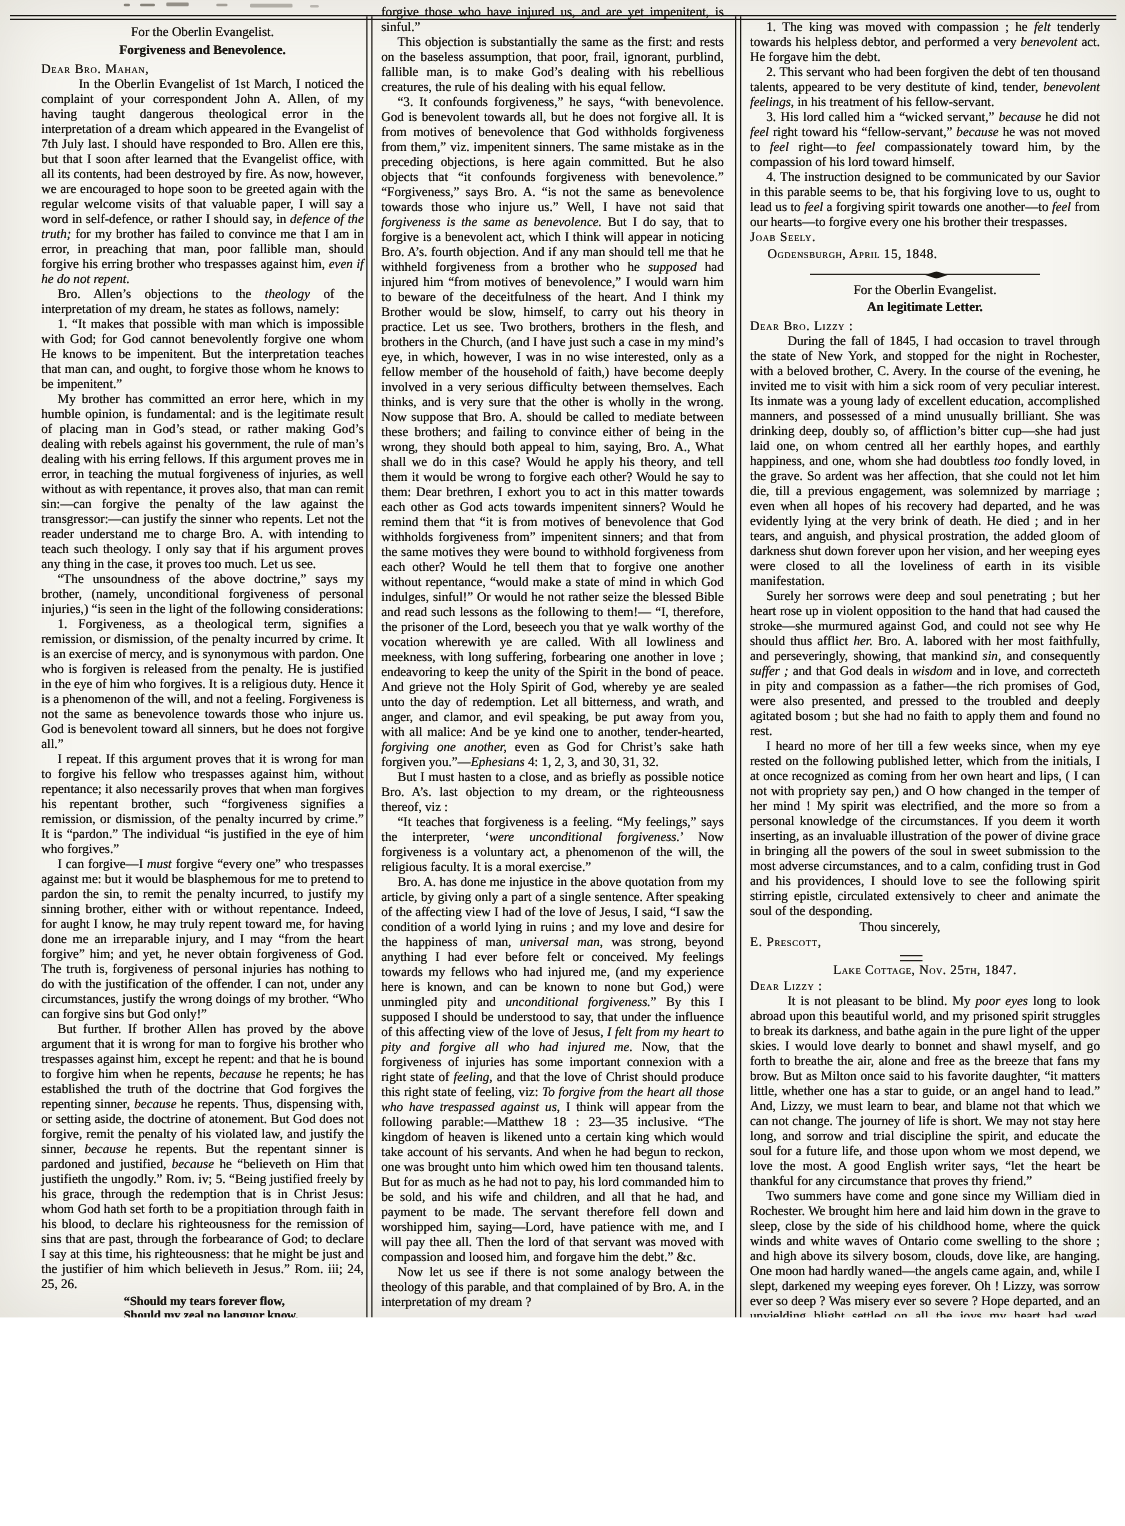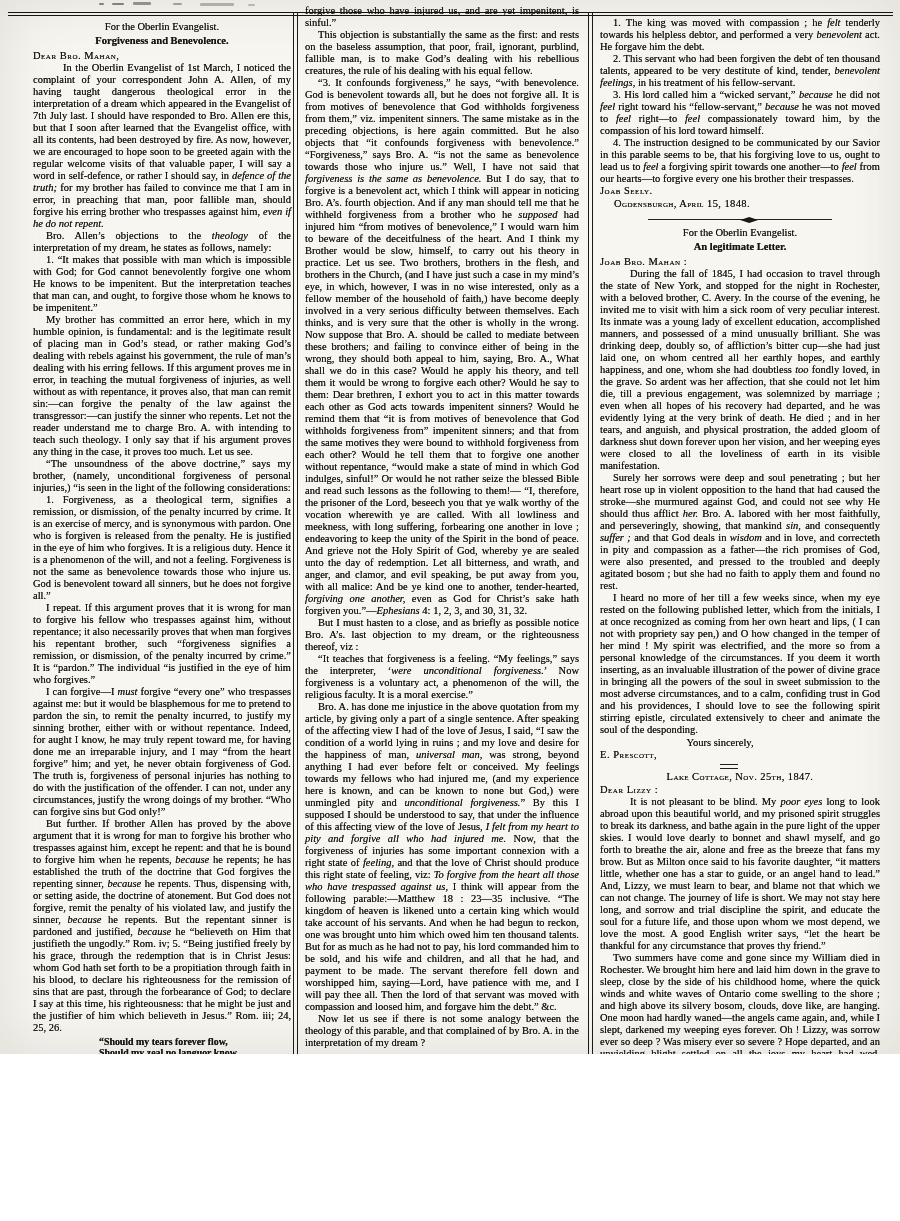--- a/index.html
+++ b/index.html
@@ -94,25 +94,25 @@
   <div class="col col-2">
       <div class="blk para">1. The king was moved with compassion ; he <i>felt</i> tenderly towards his helpless debtor, and performed a very <i>benevolent</i> act.  He forgave him the debt.</div>
       <div class="blk para">2. This servant who had been forgiven the debt of ten thousand talents, appeared to be very destitute of kind, tender, <i>benevolent feelings,</i> in his treatment of his fellow-servant.</div>
       <div class="blk para">3. His lord called him a “wicked servant,” <i>because</i> he did not <i>feel</i> right toward his “fellow-servant,” <i>because</i> he was not moved to <i>feel</i> right—to <i>feel</i> compassionately toward him, by the compassion of his lord toward himself.</div>
       <div class="blk para">4. The instruction designed to be communicated by our Savior in this parable seems to be, that his forgiving love to us, ought to lead us to <i>feel</i> a forgiving spirit towards one another—to <i>feel</i> from our hearts—to forgive every one his brother their trespasses.</div>
       <div class="blk attribution">Joab Seely.</div>
       <div class="blk dateline">Ogdensburgh, April 15, 1848.</div>
       <div class="blk divider-diamond"></div>
       <div class="blk article-header">For the Oberlin Evangelist.</div>
       <div class="blk article-title">An legitimate Letter.</div>
-      <div class="blk salutation">Joab Bro. Mahan :</div>
+      <div class="blk salutation">Dear Bro. Lizzy :</div>
       <div class="blk para indent-lg">During the fall of 1845, I had occasion to travel through the state of New York, and stopped for the night in Rochester, with a beloved brother, C. Avery.  In the course of the evening, he invited me to visit with him a sick room of very peculiar interest.  Its inmate was a young lady of excellent education, accomplished manners, and possessed of a mind unusually brilliant.  She was drinking deep, doubly so, of affliction’s bitter cup—she had just laid one, on whom centred all her earthly hopes, and earthly happiness, and one, whom she had doubtless <i>too</i> fondly loved, in the grave.  So ardent was her affection, that she could not let him die, till a previous engagement, was solemnized by marriage ;  even when all hopes of his recovery had departed, and he was evidently lying at the very brink of death.   He died ;  and in her tears, and anguish, and physical prostration, the added gloom of darkness shut down forever upon her vision, and her weeping eyes were closed to all the loveliness of earth in its visible manifestation.</div>
       <div class="blk para">Surely her sorrows were deep and soul penetrating ; but her heart rose up in violent opposition to the hand that had caused the stroke—she murmured against God, and could not see why He should thus afflict <i>her.</i>  Bro. A. labored with her most faithfully, and perseveringly, showing, that mankind <i>sin,</i> and consequently <i>suffer ;</i> and that God deals in <i>wisdom</i> and in love, and correcteth in pity and compassion as a father—the rich promises of God, were also presented, and pressed to the troubled and deeply agitated bosom ; but she had no faith to apply them and found no rest.</div>
       <div class="blk para">I heard no more of her till a few weeks since, when my eye rested on the following published letter, which from the initials, I at once recognized as coming from her own heart and lips, ( I can not with propriety say  pen,) and O how changed in the temper of her mind !  My spirit was electrified, and the more so from a personal knowledge of the circumstances.  If you deem it worth inserting, as an invaluable illustration of the power of divine grace in bringing all the powers of the soul in sweet submission to the most adverse circumstances, and to a calm, confiding trust in God and his providences, I should love to see the following spirit stirring epistle, circulated extensively to cheer and animate the soul of the desponding.</div>
-      <div class="blk closing">Yours sincerely,</div>
+      <div class="blk closing">Thou sincerely,</div>
       <div class="blk attribution">E. Prescott,</div>
       <div class="blk divider-short"></div>
       <div class="blk dateline-center">Lake Cottage, Nov. 25th, 1847.</div>
       <div class="blk salutation">Dear Lizzy :</div>
       <div class="blk para indent-lg">It is not pleasant to be blind.  My <i>poor eyes</i> long to look abroad upon this beautiful world, and my prisoned spirit struggles to break its darkness, and bathe again in the pure light of the upper skies.  I would love dearly to bonnet and shawl myself, and go forth to breathe the air, alone and free as the breeze that fans my brow. But as Milton once said to his favorite daughter, “it matters little, whether one has a star to guide, or an angel hand to lead.”  And, Lizzy, we must learn to bear, and blame not that which we can not change.  The journey of life is short.  We may not stay here long, and sorrow and trial discipline the spirit, and educate the soul for a future life, and those upon whom we most depend, we love the most.  A good English writer says, “let the heart be thankful for any circumstance that proves thy friend.”</div>
       <div class="blk para">Two summers have come and gone since my William died in Rochester.  We brought him here and laid him down in the grave to sleep, close by the side of his childhood home, where the quick winds and white waves of Ontario come swelling to the shore ; and high above its silvery bosom, clouds, dove like, are hanging.  One moon had hardly waned—the angels came again, and, while I slept, darkened my weeping eyes forever.  Oh ! Lizzy, was sorrow ever so deep ?  Was misery ever so severe ?  Hope departed, and an unyielding blight settled on all the joys my heart had wed.  “Passing away”</div>
     </div>
 </div>
 
 </body></html>

